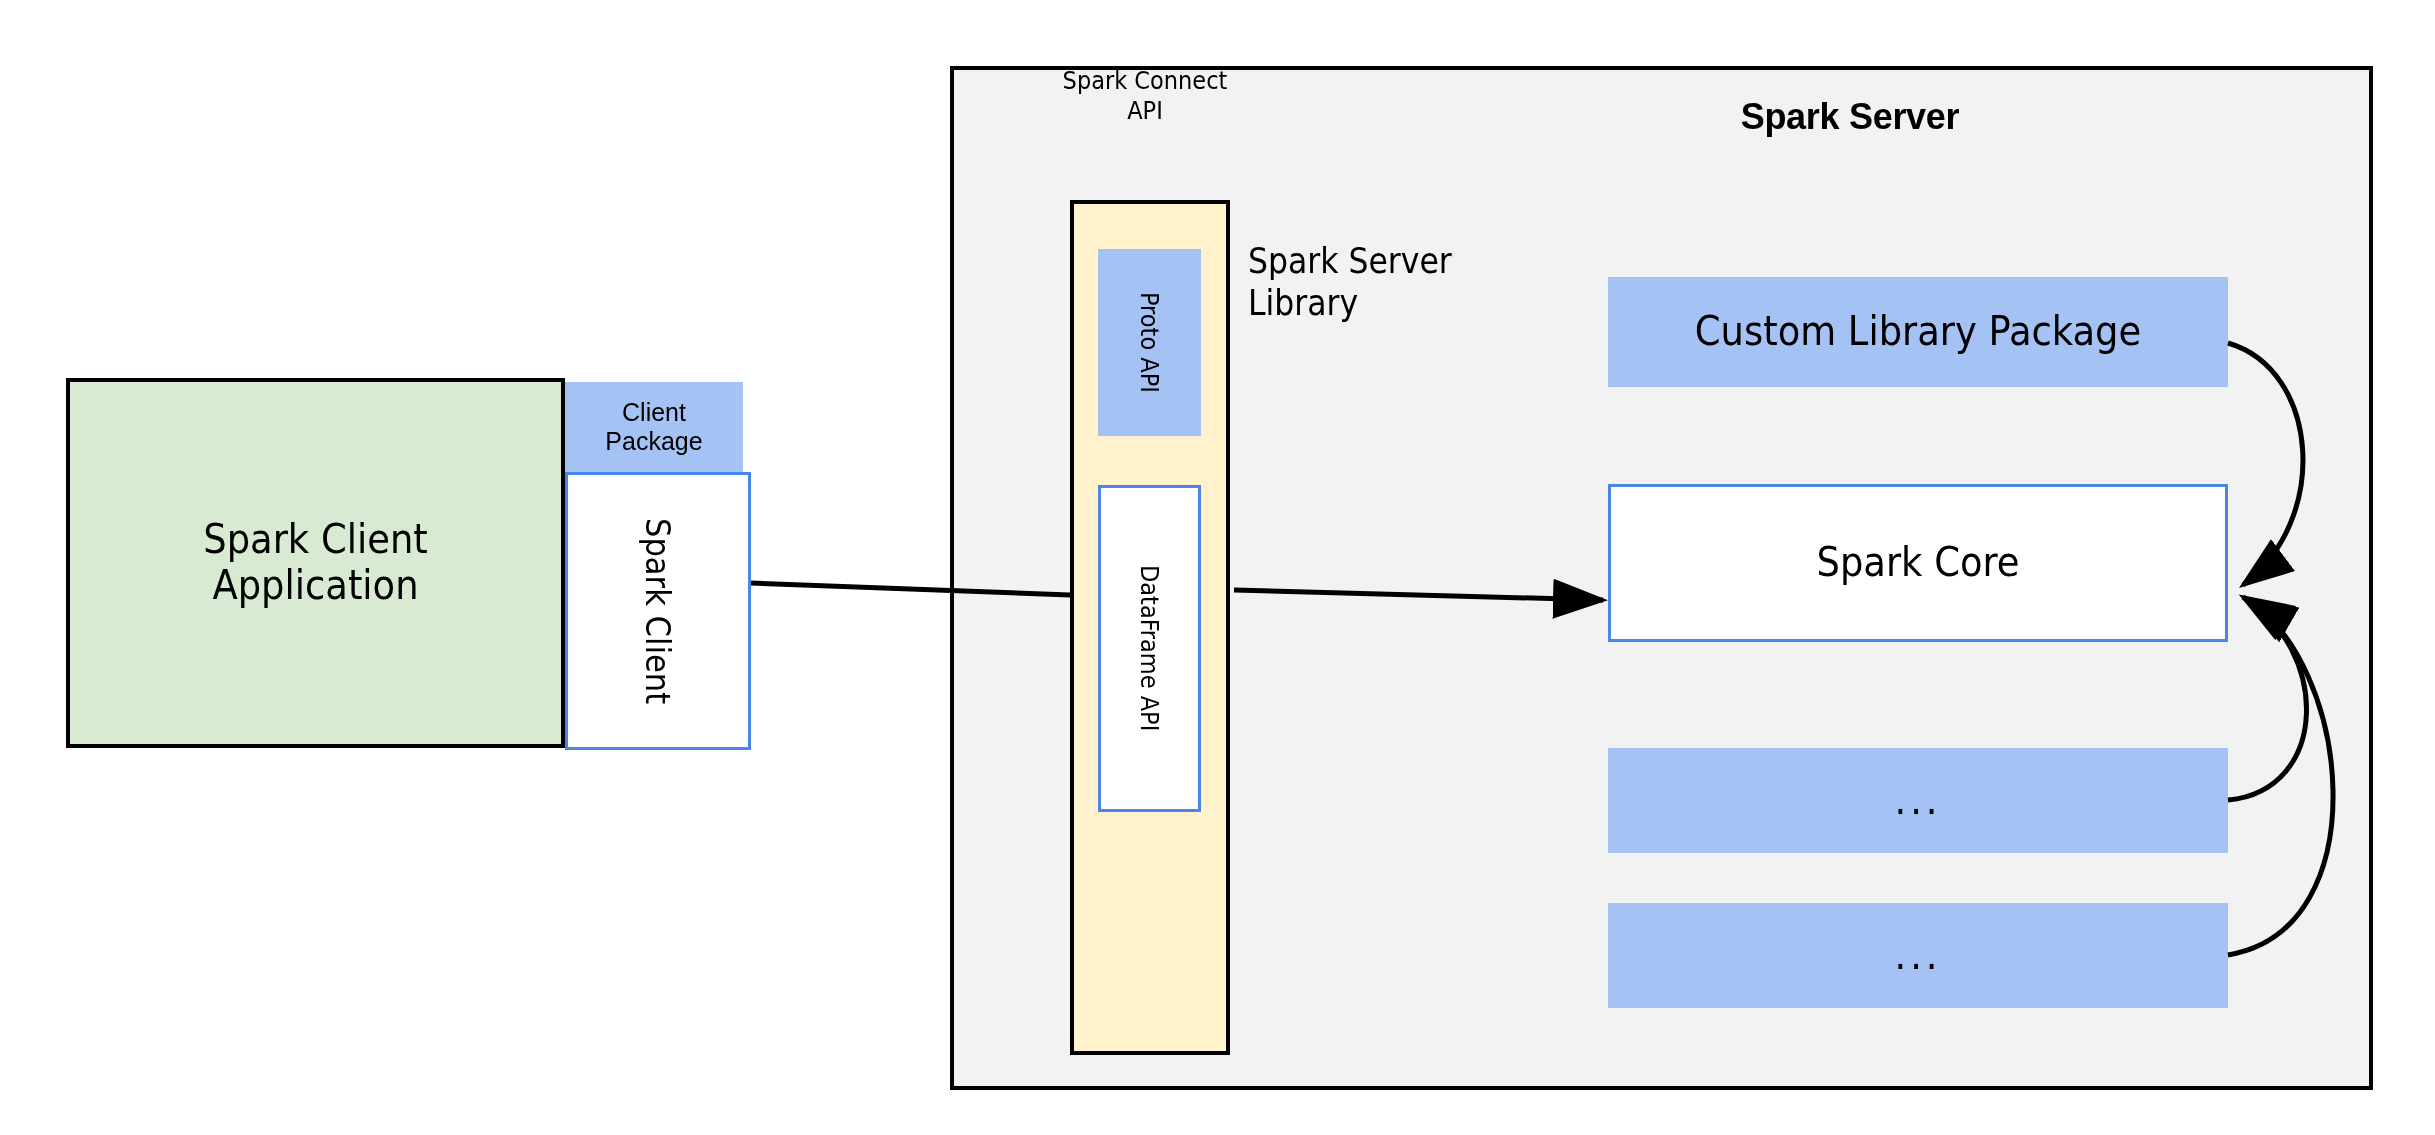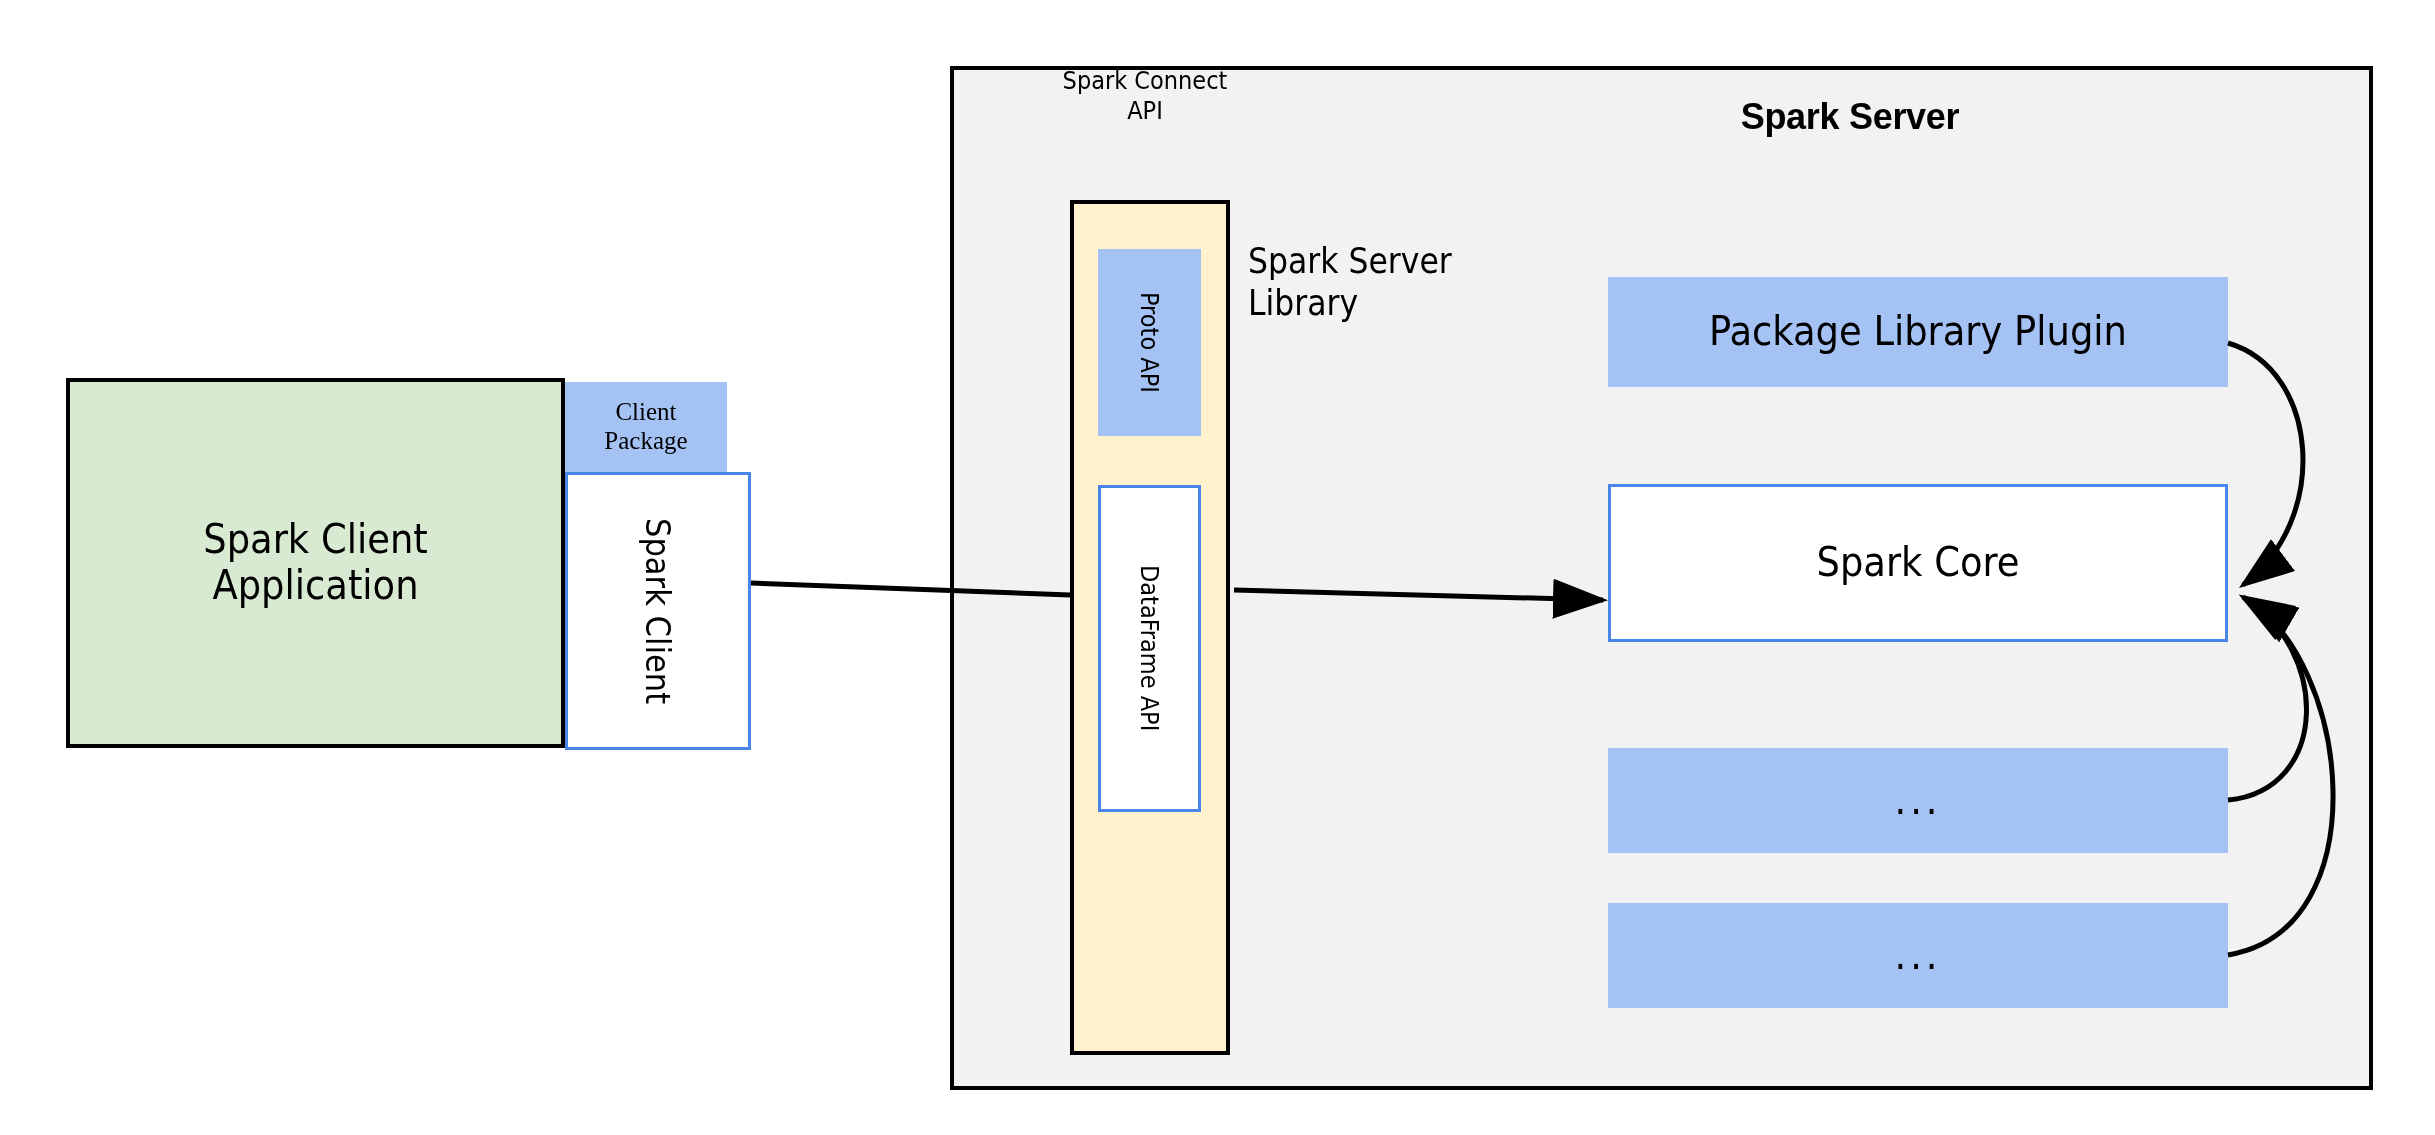--- a/index.html
+++ b/index.html
@@ -29,25 +29,24 @@
   }
   #client-app .label {
     font-family: "DejaVu Sans Condensed", "Liberation Sans Narrow", "Liberation Sans", sans-serif;
     font-stretch: condensed;
     font-size: 41px;
     line-height: 1.12;
     white-space: pre-line;
   }
 
   #client-package {
-    left: 565px; top: 382px; width: 162px; height: 90px;
+    left: 565px; top: 382px; width: 178px; height: 90px;
     background: #A4C2F4;
     display: flex; align-items: center; justify-content: center;
     text-align: center;
-    font-family: Liberation Serif, serif;
   }
   #client-package .label {
     font-size: 25px;
     line-height: 1.15;
     white-space: pre-line;
   }
 
   #spark-client {
     left: 565px; top: 472px; width: 186px; height: 278px;
     background: #FFFFFF;
@@ -168,21 +167,21 @@
 
   <div class="box" id="proto-api">
     <span class="vtext">Proto API</span>
   </div>
 
   <div class="box" id="dataframe-api">
     <span class="vtext">DataFrame API</span>
   </div>
 
   <div class="box rbox" id="custom-plugin">
-    <span class="label">Package Library Plugin</span>
+    <span class="label">Custom Library Package</span>
   </div>
 
   <div class="box rbox" id="spark-core">
     <span class="label">Spark Core</span>
   </div>
 
   <div class="box rbox" id="dots-1">
     <span class="label dots-label">...</span>
   </div>
 

